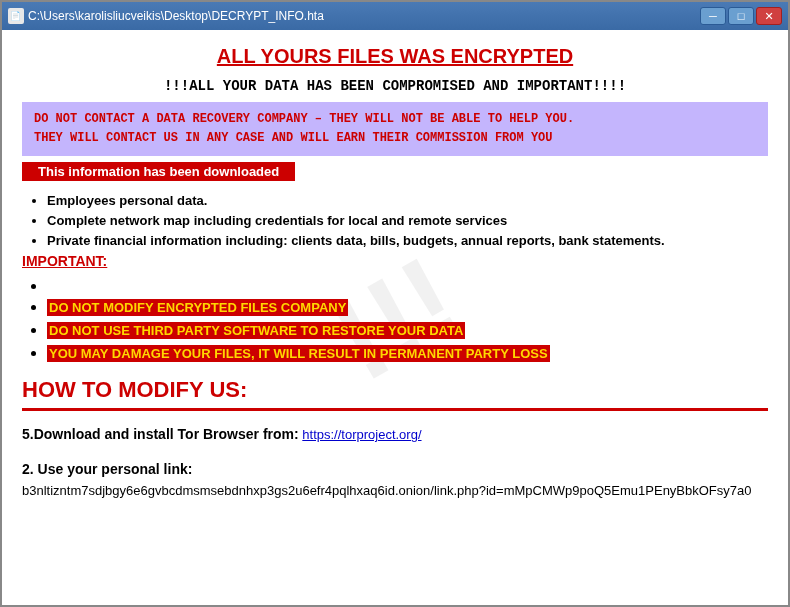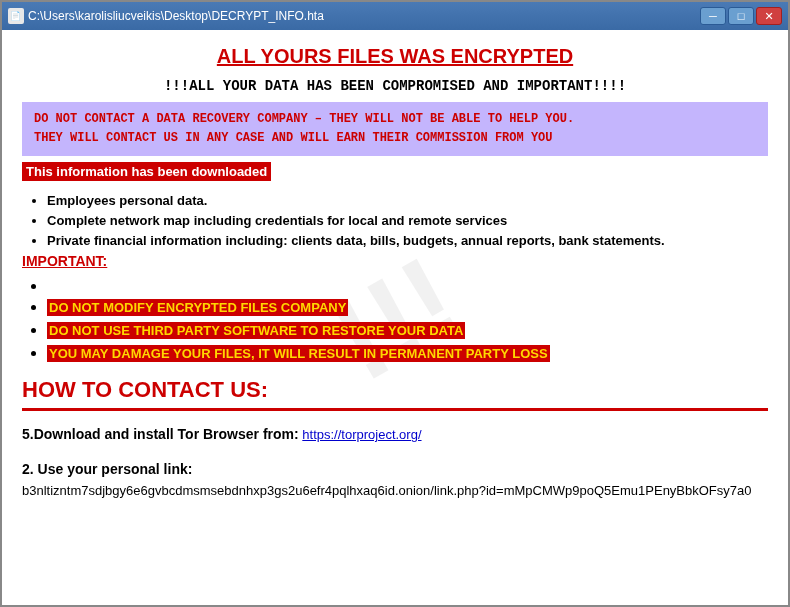--- a/index.html
+++ b/index.html
@@ -151,21 +151,21 @@
       font-size: 12px;
       font-weight: bold;
       line-height: 1.6;
       margin-bottom: 6px;
     }
 
     .info-downloaded {
       background: #cc0000;
       color: white;
       display: inline-block;
-      padding: 2px 4px;
+      padding: 2px 16px;
       font-weight: bold;
       font-size: 13px;
       margin-bottom: 12px;
     }
 
     .bullet-list {
       list-style: disc;
       padding-left: 25px;
     }
 
@@ -293,21 +293,21 @@
         </li>
         <li>
           <span class="warning-highlight">DO NOT USE THIRD PARTY SOFTWARE TO RESTORE YOUR DATA</span>
         </li>
         <li>
           <span class="warning-highlight">YOU MAY DAMAGE YOUR FILES, IT WILL RESULT IN PERMANENT PARTY LOSS</span>
         </li>
       </ul>
 
       <div class="how-to-contact">
-        <h2>HOW TO CONTACT US:</h2>
+        <h2>HOW TO MODIFY US:</h2>
       </div>
 
       <div class="step">
         <span class="step-title">5.Download and install Tor Browser from:</span>
         <a class="tor-link" href="#">https://torproject.org/</a>
       </div>
 
       <div class="step">
         <div class="step-title">2. Use your personal link:</div>
         <div class="onion-link">b3nltizntm7sdjbgy6e6gvbcdmsmsebdnhxp3gs2u6efr4pqlhxaq6id.onion/link.php?id=mMpCMWp9poQ5Emu1PEnyBbkOFsy7a0</div>

